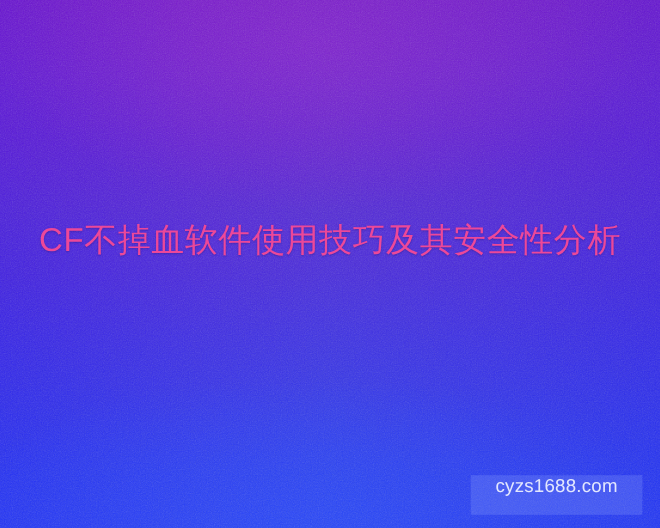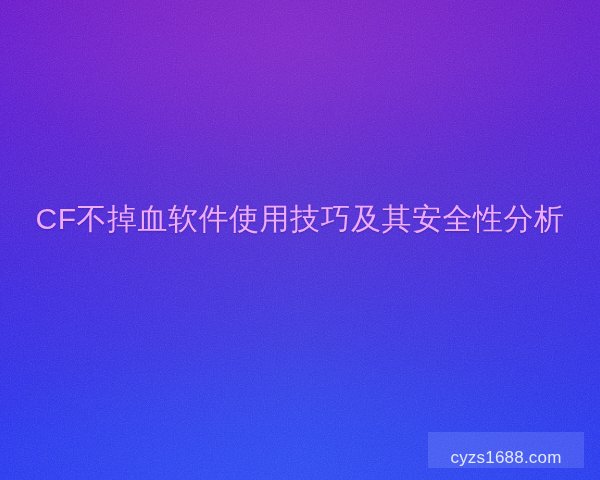--- a/index.html
+++ b/index.html
@@ -65,40 +65,40 @@
     pointer-events: none;
   }
 
   
   .title-block {
     position: absolute;
     left: 0;
     right: 0;
     top: 196px;
     text-align: center;
-    color: #f0abfc;
+    color: #ec4899;
     font-size: 30px;
     line-height: 45px;
     letter-spacing: 0.5px;
     font-weight: 400;
     text-shadow: 0 1px 2px rgba(20, 0, 60, 0.25);
     white-space: nowrap;
   }
   .title-line { display: block; }
 
   
   .watermark {
     position: absolute;
     left: 428px;
     top: 432px;
     width: 156px;
     height: 36px;
     background: rgba(150, 175, 255, 0.23);
     display: flex;
-    align-items: flex-end;
+    align-items: flex-start;
     justify-content: center;
   }
   .watermark-text {
     color: #eef2ff;
     font-size: 17px;
     letter-spacing: 0.2px;
     font-weight: 400;
     opacity: 0.93;
   }
 </style>

